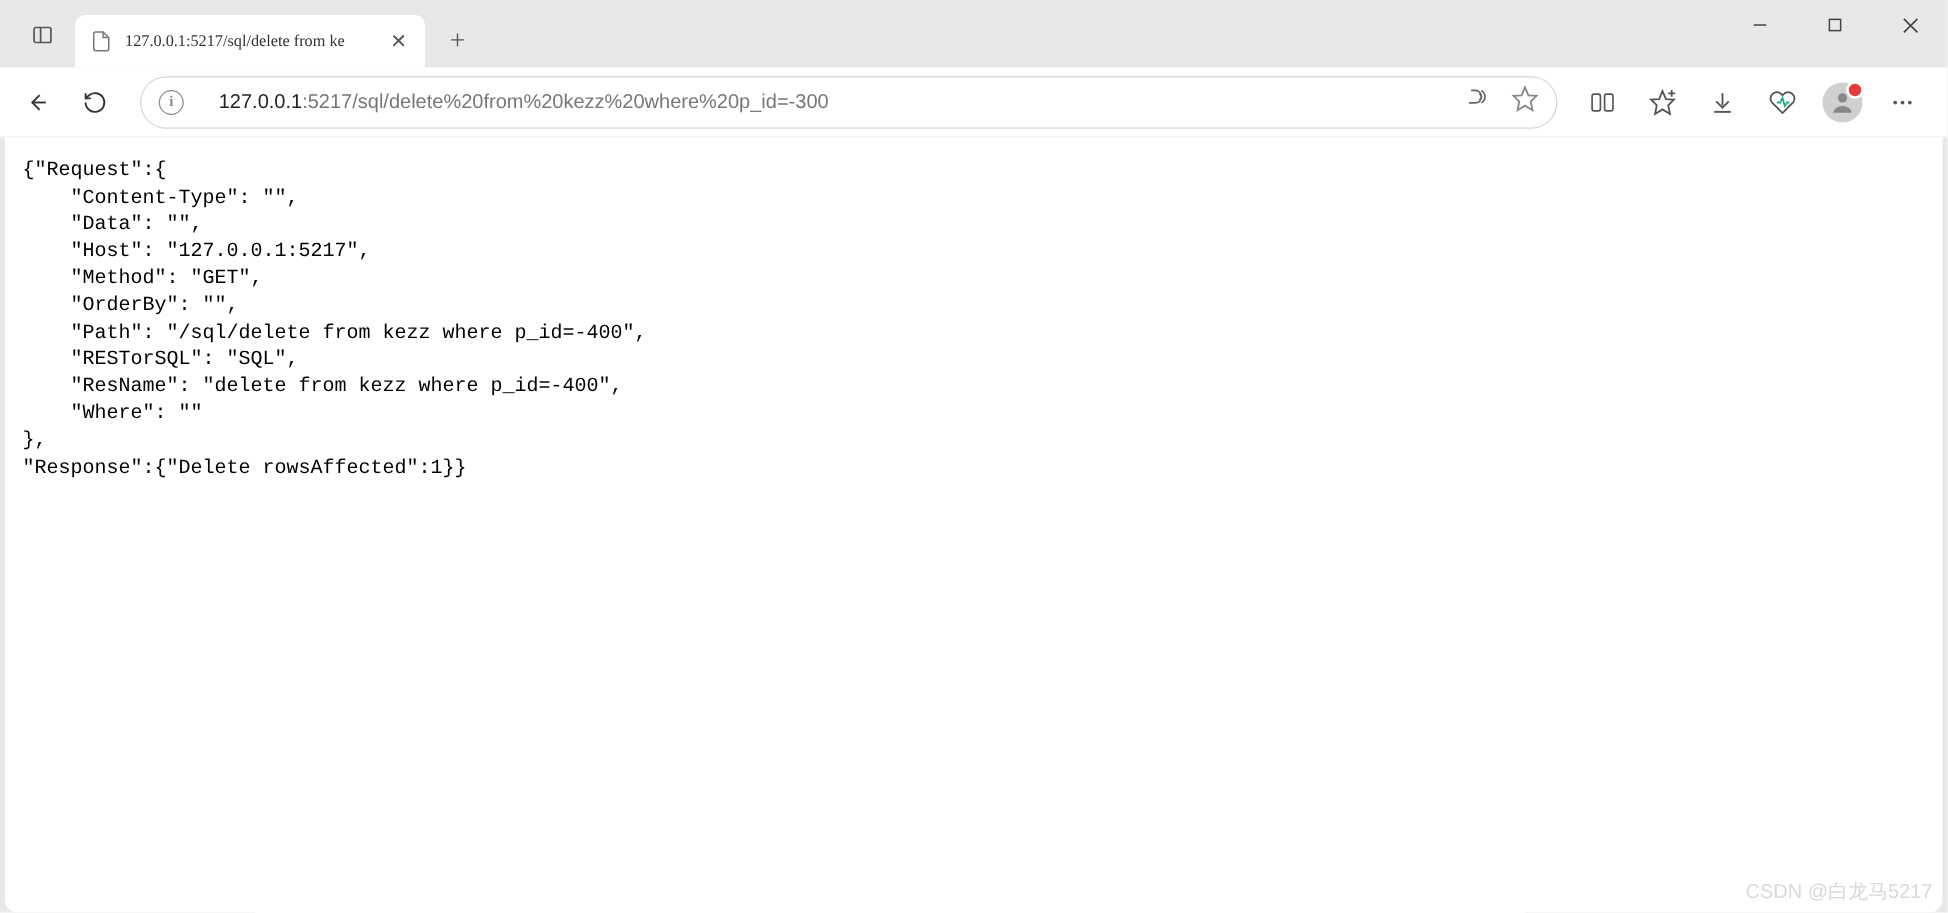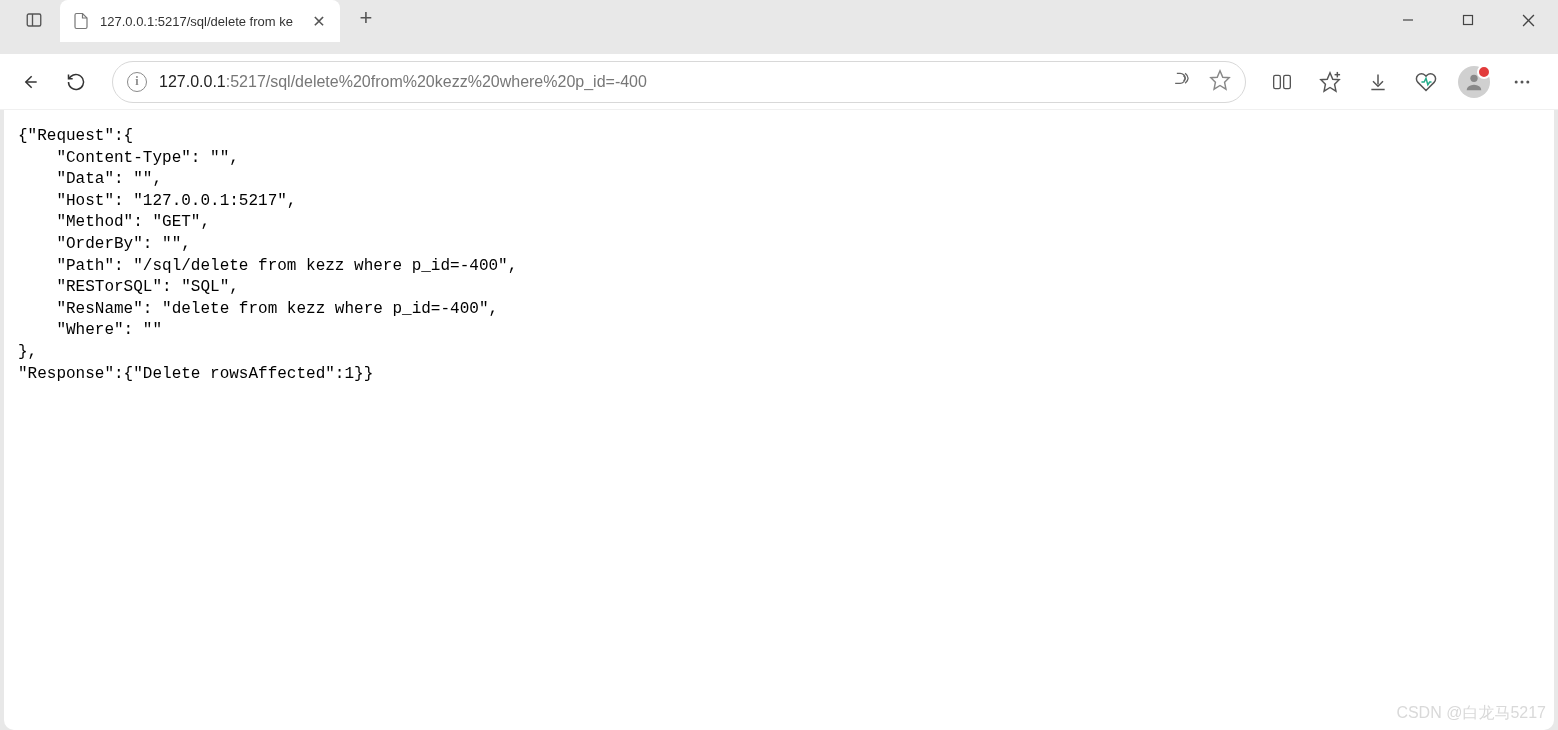--- a/index.html
+++ b/index.html
@@ -13,23 +13,24 @@
     }
     .titlebar {
       height: 54px;
       background: #e8e8e8;
       display: flex;
       align-items: flex-end;
       padding: 0;
     }
     .titlebar-left {
       display: flex;
-      align-items: flex-start;
+      align-items: flex-end;
       height: 100%;
       padding: 0 8px;
+      font-family: Liberation Serif, serif;
     }
     .tab-spaces-btn {
       width: 40px;
       height: 40px;
       display: flex;
       align-items: center;
       justify-content: center;
       margin: 0 6px 6px 6px;
       border-radius: 6px;
       cursor: pointer;
@@ -129,21 +130,21 @@
       font-family: Georgia, serif;
       flex-shrink: 0;
     }
     .url {
       font-size: 16px;
       color: #777;
       white-space: nowrap;
       overflow: hidden;
       flex: 1;
     }
-    .url .host { color: #222; }
+    .url .host { color: #222; margin-left: 16px; }
     .addr-right-icons {
       display: flex;
       align-items: center;
       gap: 18px;
     }
     .icon-btn {
       width: 40px; height: 40px;
       display: flex; align-items: center; justify-content: center;
       border-radius: 6px;
       cursor: pointer;
@@ -246,21 +247,21 @@
   </div>
 
   <div class="nav-btn">
     <svg width="20" height="20" viewBox="0 0 24 24" fill="none" stroke="#333" stroke-width="1.8">
         <path d="M3 12a9 9 0 1 0 3-6.7L3 8"></path>
         <polyline points="3 3 3 8 8 8"></polyline>
       </svg>
   </div>
   <div class="addressbar">
     <span class="info-icon">i</span>
-    <span class="url"><span class="host">127.0.0.1</span><span>:5217/sql/delete%20from%20kezz%20where%20p_id=-400</span></span>
+    <span class="url"><span class="host">127.0.0.1</span><span>:5217/sql/delete%20from%20kezz%20where%20p_id=-300</span></span>
     <div class="addr-right-icons">
       <span>
         <svg width="20" height="20" viewBox="0 0 24 24" fill="none" stroke="#666" stroke-width="1.6">
             <path d="M5 16 L11 16 A6 6 0 0 0 11 4 L7 4"></path>
             <path d="M15 7 Q19 10 15 13"></path>
             <path d="M17 4 Q24 10 17 16"></path>
           </svg>
       </span>
       <span>
         <svg width="22" height="22" viewBox="0 0 24 24" fill="none" stroke="#888" stroke-width="1.6">

